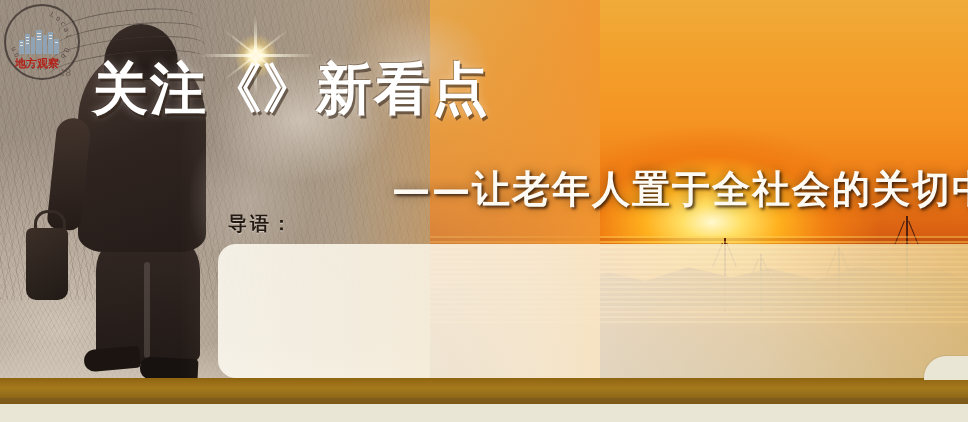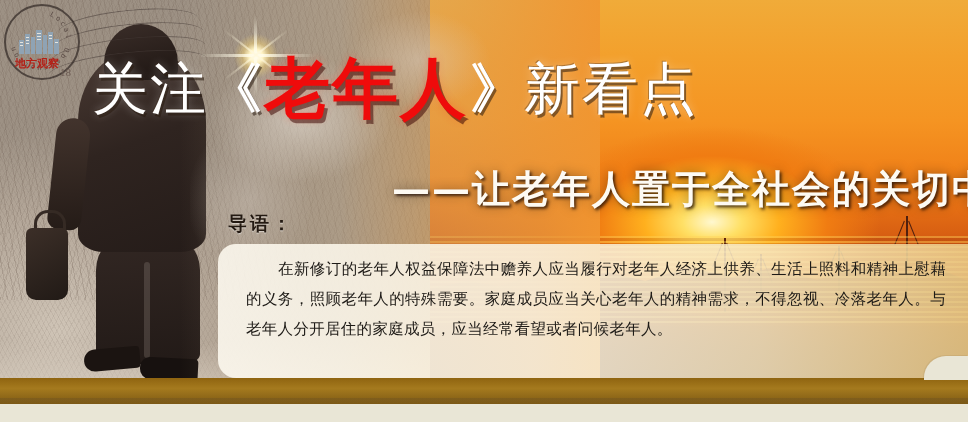--- a/index.html
+++ b/index.html
@@ -266,21 +266,21 @@
     position: absolute;
     left: 92px; top: 52px;
     height: 74px;
     display: flex;
     align-items: center;
     white-space: nowrap;
   }
   .title-white {
     font-family: "DejaVu Sans", sans-serif;
     font-size: 56px;
-    font-weight: normal;
+    font-weight: bold;
     color: #ffffff;
     letter-spacing: 2px;
     text-shadow:
       2px 3px 0 rgba(40,25,15,0.55),
       -1px -1px 0 rgba(60,40,25,0.35),
       0 0 10px rgba(255,255,255,0.35);
     line-height: 1;
   }
   .title-red {
     font-family: "DejaVu Sans", sans-serif;
@@ -457,29 +457,27 @@
         <rect x="51" y="38" width="3" height="1"></rect>
       </g>
     </svg>
     <div class="logo-cn">地方观察</div>
     <div class="logo-num">18</div>
   </div>
 
   <div class="title-row">
     <span class="title-white">关注</span>
     <span class="title-bracket">《</span>
-    <span class="title-red">老年人</span>
     <span class="title-bracket">》</span>
     <span class="title-white">新看点</span>
   </div>
 
   <div class="subtitle">——让老年人置于全社会的关切中</div>
 
   <div class="lead-label">导语：</div>
   <div class="text-panel"></div>
-  <div class="body-text">在新修订的老年人权益保障法中赡养人应当履行对老年人经济上供养、生活上照料和精神上慰藉的义务，照顾老年人的特殊需要。家庭成员应当关心老年人的精神需求，不得忽视、冷落老年人。与老年人分开居住的家庭成员，应当经常看望或者问候老年人。</div>
 
   <div class="gold-band"></div>
   <div class="panel-corner"></div>
   <div class="footer-shadow"></div>
   <div class="footer-strip"></div>
 
 </div>
 
 </body></html>

